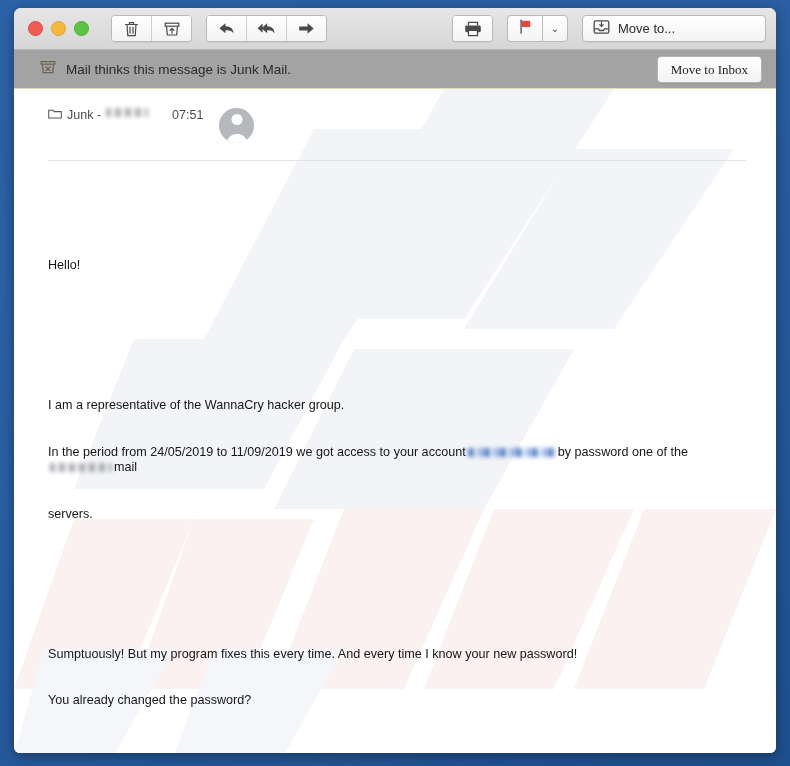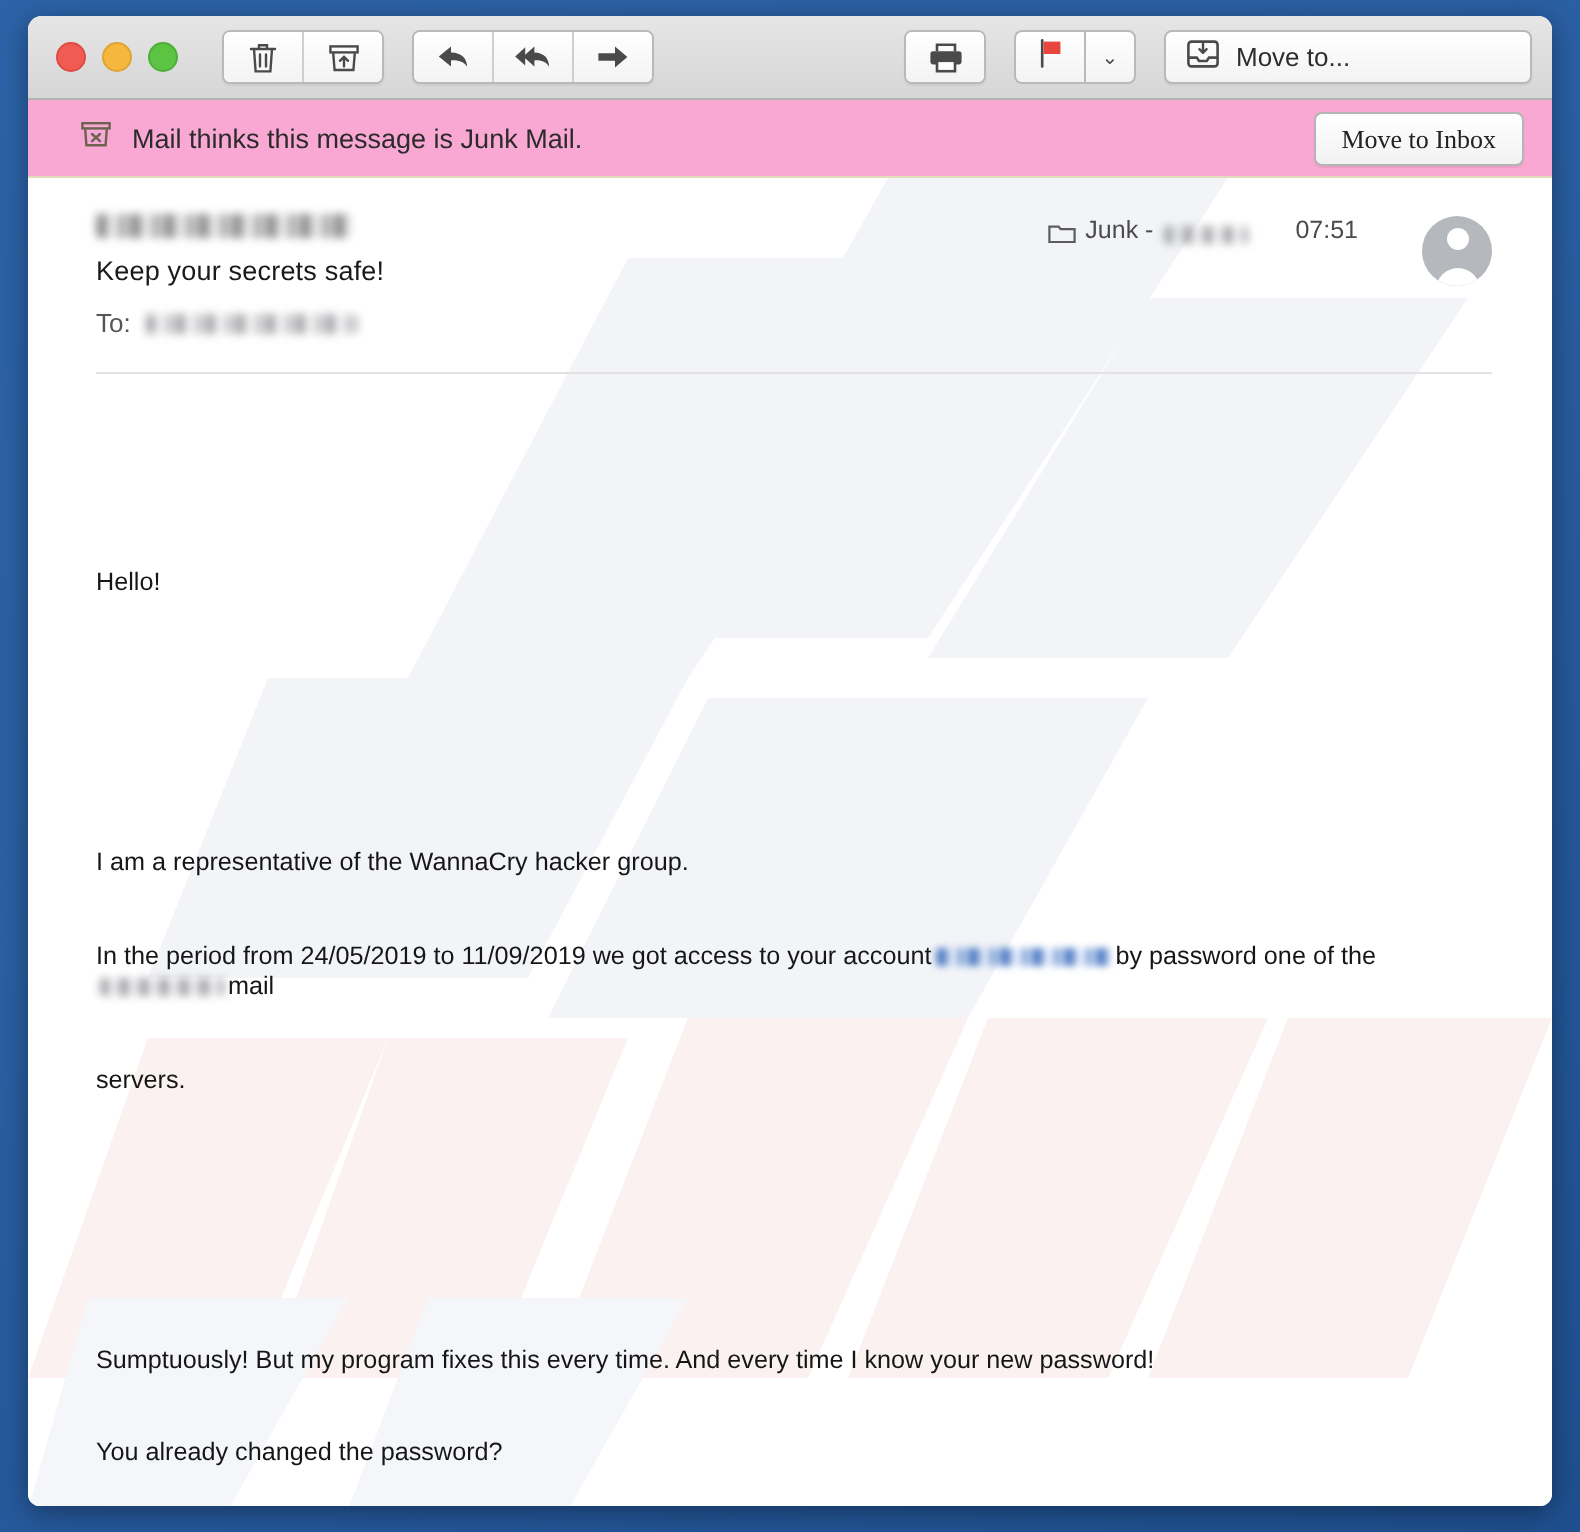--- a/index.html
+++ b/index.html
@@ -109,21 +109,21 @@
     display:flex; align-items:center; justify-content:center;
     background: linear-gradient(to bottom,#ffffff,#f3f3f3);
     border:1px solid #b9b9b9;
     border-radius: 0 4px 4px 0;
     font-size: 10px; color:#4a4a4a;
   }
 
   
   .junk-banner {
     min-height: 38px;
-    background: #f9a8d4;
+    background: #a3a3a3;
     border-bottom: 1px solid #e3dcbb;
     display: flex;
     align-items: center;
     padding: 0 14px 0 26px;
     position: relative;
   }
   .junk-text {
     font-size: 13.5px;
     color: #2b2b2b;
     margin-left: 10px;
@@ -214,21 +214,21 @@
     background:
       repeating-linear-gradient(90deg,
         rgba(130,130,136,0.7) 0px, rgba(130,130,136,0.7) 4px,
         rgba(195,195,200,0.25) 5px, rgba(195,195,200,0.15) 9px,
         rgba(140,140,146,0.6) 11px, rgba(175,175,180,0.25) 15px);
     filter: blur(2.2px);
   }
 
   .folder-line {
     display: flex;
-    align-items: flex-end;
+    align-items: flex-start;
     gap: 5px;
     font-size: 12.5px;
     color: #4b4b4b;
   }
   .folder-blur {
     display:inline-block;
     height: 9px;
     width: 42px;
     border-radius: 2px;
     background:
@@ -236,21 +236,21 @@
         rgba(125,125,132,0.65) 0px, rgba(125,125,132,0.65) 4px,
         rgba(200,200,205,0.2) 5px, rgba(200,200,205,0.12) 8px,
         rgba(140,140,148,0.55) 10px);
     filter: blur(2px);
     vertical-align: middle;
   }
   .time {
     font-size: 12.5px;
     color: #4b4b4b;
     margin-left: 14px;
-    margin-right: 22px;
+    margin-right: 6px;
   }
   .avatar {
     width: 35px;
     height: 35px;
     border-radius: 50%;
     background: #b5b8bd;
     position: relative;
     overflow: hidden;
     flex-shrink: 0;
   }
@@ -451,28 +451,20 @@
         <path d="M630 420 L762 420 L690 600 L560 600 Z"></path>
       </g>
       <g fill="#f4f6f9">
         <path d="M30 560 L160 560 L100 666 L0 666 Z"></path>
         <path d="M200 560 L330 560 L270 666 L160 666 Z"></path>
       </g>
     </svg>
 
     <div class="msg-inner">
       <div class="hdr-row">
-        <div class="hdr-left">
-          <div class="sender-blur"></div>
-          <div class="subject">Keep your secrets safe!</div>
-          <div class="to-row">
-            <span class="to-label">To:</span>
-            <span class="to-blur"></span>
-          </div>
-        </div>
         <div class="hdr-right">
           <span class="folder-line">
             <span>
               <svg width="14" height="11" viewBox="0 0 14 11" style="display:block;">
                 <path d="M.7 2.3h4.6l1 1.3h7V10H.7z" fill="none" stroke="#5c5c5c" stroke-width="1.1"></path>
               </svg>
             </span>
             <span>Junk -</span>
             <span class="folder-blur"></span>
           </span>

